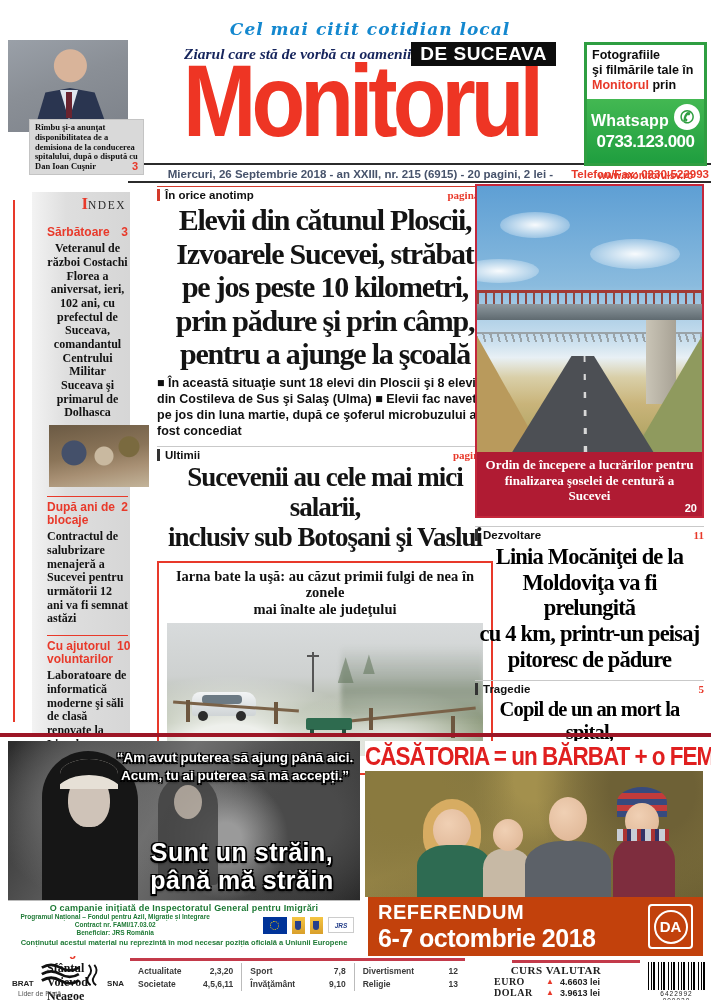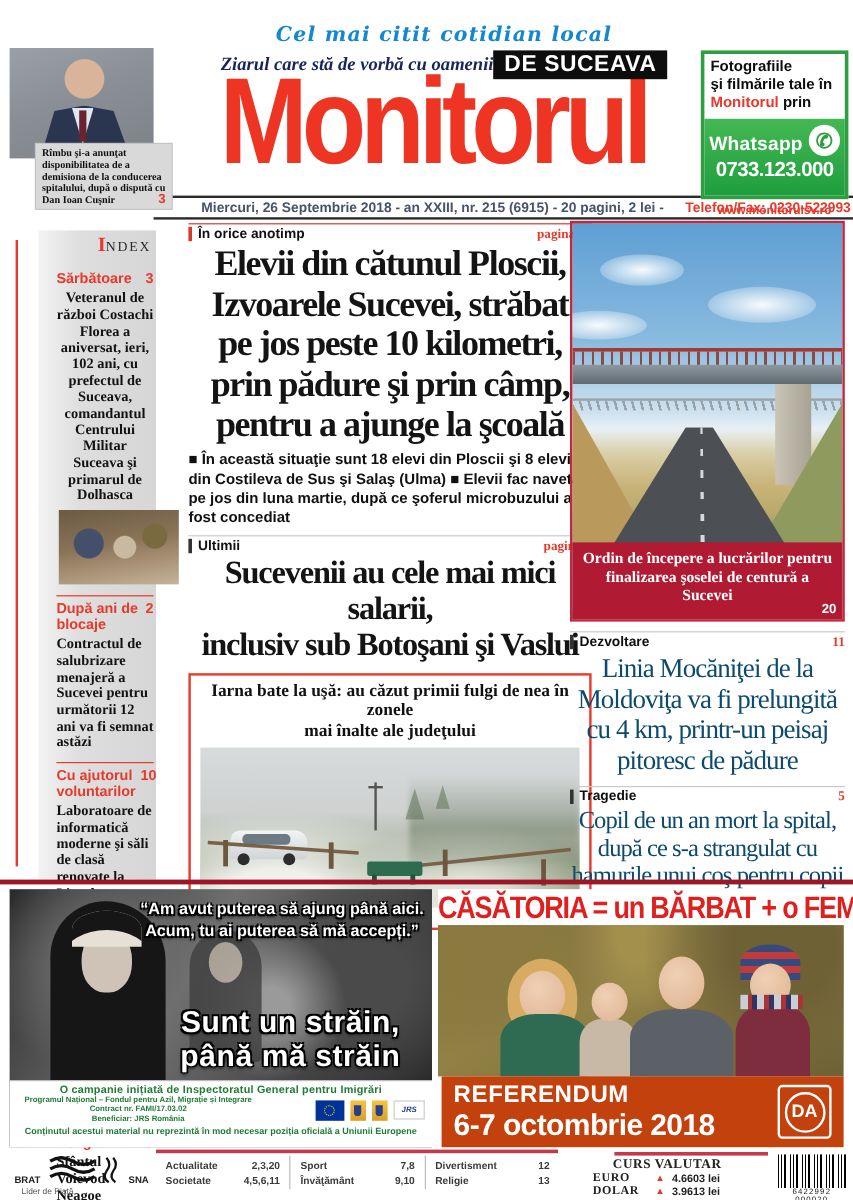--- a/index.html
+++ b/index.html
@@ -121,21 +121,21 @@
   .road::before{content:"";position:absolute;left:0;bottom:0;width:100%;height:100%;background:#4c4f54;
     clip-path:polygon(42% 0,52% 0,96% 100%,-2% 100%);}
   .road::after{content:"";position:absolute;left:0;bottom:0;width:100%;height:100%;
     background:repeating-linear-gradient(180deg,#d8d8d8 0 6px,rgba(0,0,0,0) 6px 18px);
     clip-path:polygon(47.4% 0,48.2% 0,49.5% 100%,47.5% 100%);}
   .slope-l{position:absolute;left:0;top:150px;width:30%;height:120px;background:#b99a5c;clip-path:polygon(0 0,100% 100%,0 100%);}
   .slope-r{position:absolute;right:0;top:150px;width:34%;height:130px;background:#8f9a5e;clip-path:polygon(100% 0,100% 100%,0 100%);}
   .bridge-caption{position:absolute;left:0;right:0;bottom:0;background:#b01b33;color:#fff;text-align:center;
     font-family:"Liberation Serif",serif;font-weight:bold;font-size:13px;line-height:1.2;padding:5px 6px 12px 6px;}
   .bridge-pg{position:absolute;right:5px;bottom:1px;color:#fff;font-weight:bold;font-size:11px;font-family:"Liberation Sans",sans-serif;}
-  .h-right{font-family:"Liberation Serif",serif;font-weight:normal;text-align:center;color:#0c4a6e;}
+  .h-right{font-family:"Liberation Serif",serif;font-weight:bold;text-align:center;color:#000000;}
   .h-dezv{font-size:22.5px;letter-spacing:-0.8px;line-height:1.14;margin-top:2px;}
   .h-trag{font-size:20.5px;letter-spacing:-0.8px;line-height:1.13;margin-top:2px;}
   .rk-row{margin-top:8px;}
 
   
   .ads-rule{left:0;top:733px;width:711px;height:4px;background:#9d1626;}
   .left-ad{left:8px;top:741px;width:352px;height:215px;background:
     radial-gradient(circle at 22% 30%,#6e6e6e 0 8%,rgba(0,0,0,0) 30%),
     radial-gradient(circle at 62% 45%,#9a9a9a 0 6%,rgba(0,0,0,0) 25%),
     radial-gradient(circle at 85% 35%,#4a4a4a 0 10%,rgba(0,0,0,0) 30%),

